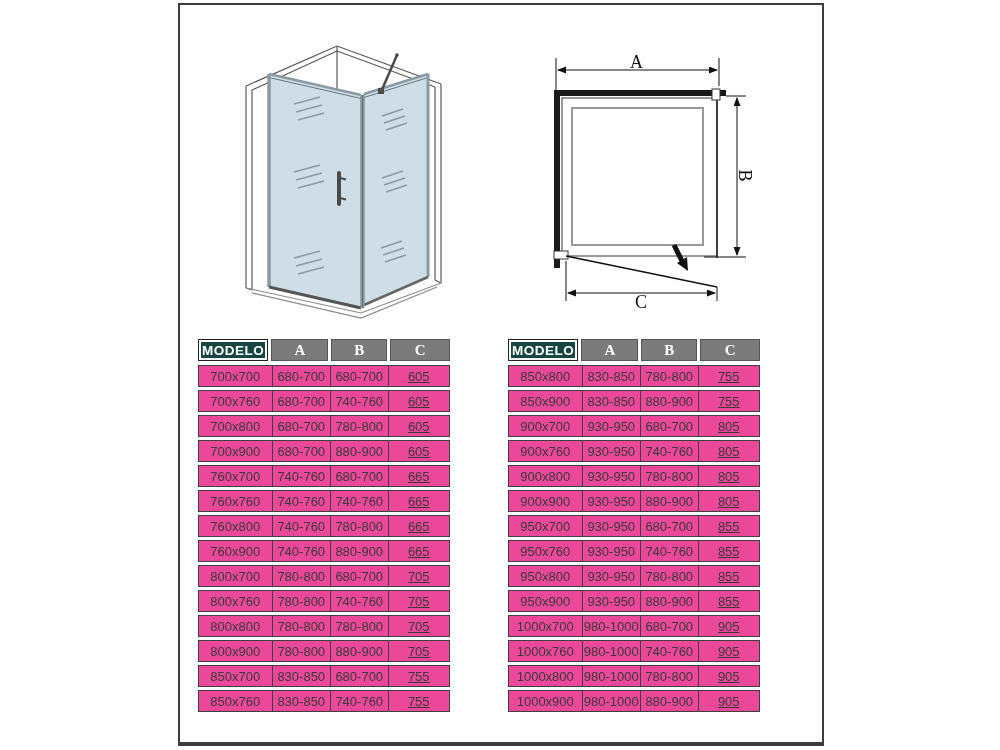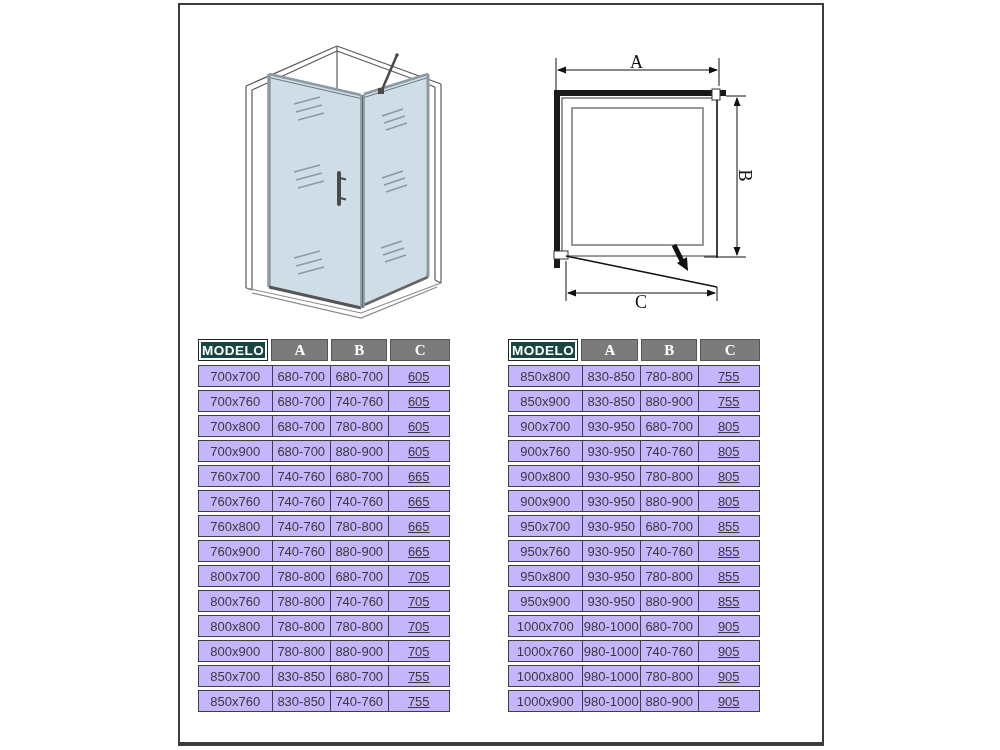--- a/index.html
+++ b/index.html
@@ -24,21 +24,21 @@
   .th{box-sizing:border-box;display:flex;align-items:center;justify-content:center;
       color:#fff;background:var(--gray);border:1px solid #555;
       font-family:"Liberation Serif",serif;font-weight:700;font-size:15px;}
   .th-model{background:var(--teal);border:1px solid #222;box-shadow:inset 0 0 0 2px #fff;
       font-family:"Liberation Sans",sans-serif;font-size:13.5px;letter-spacing:.5px;}
   .th:nth-child(1){width:29%;}
   .th:nth-child(2){width:23.4%;}
   .th:nth-child(3){width:23%;}
   .th:nth-child(4){width:24.6%;}
   .trow{box-sizing:border-box;display:flex;height:22px;margin-bottom:3px;
-        border:1.4px solid #3f3f3f;background:#c4b5fd;}
+        border:1.4px solid #3f3f3f;background:#ec4899;}
   .td{box-sizing:border-box;display:flex;align-items:center;justify-content:center;
       font-size:13px;color:#3a3a3a;}
   .td + .td{border-left:1.4px solid #3f3f3f;}
   .td:nth-child(1){width:29%;}
   .td:nth-child(2){width:23.4%;}
   .td:nth-child(3){width:23%;}
   .td:nth-child(4){width:24.6%;text-decoration:underline;}
 </style>
 </head>
 <body>

